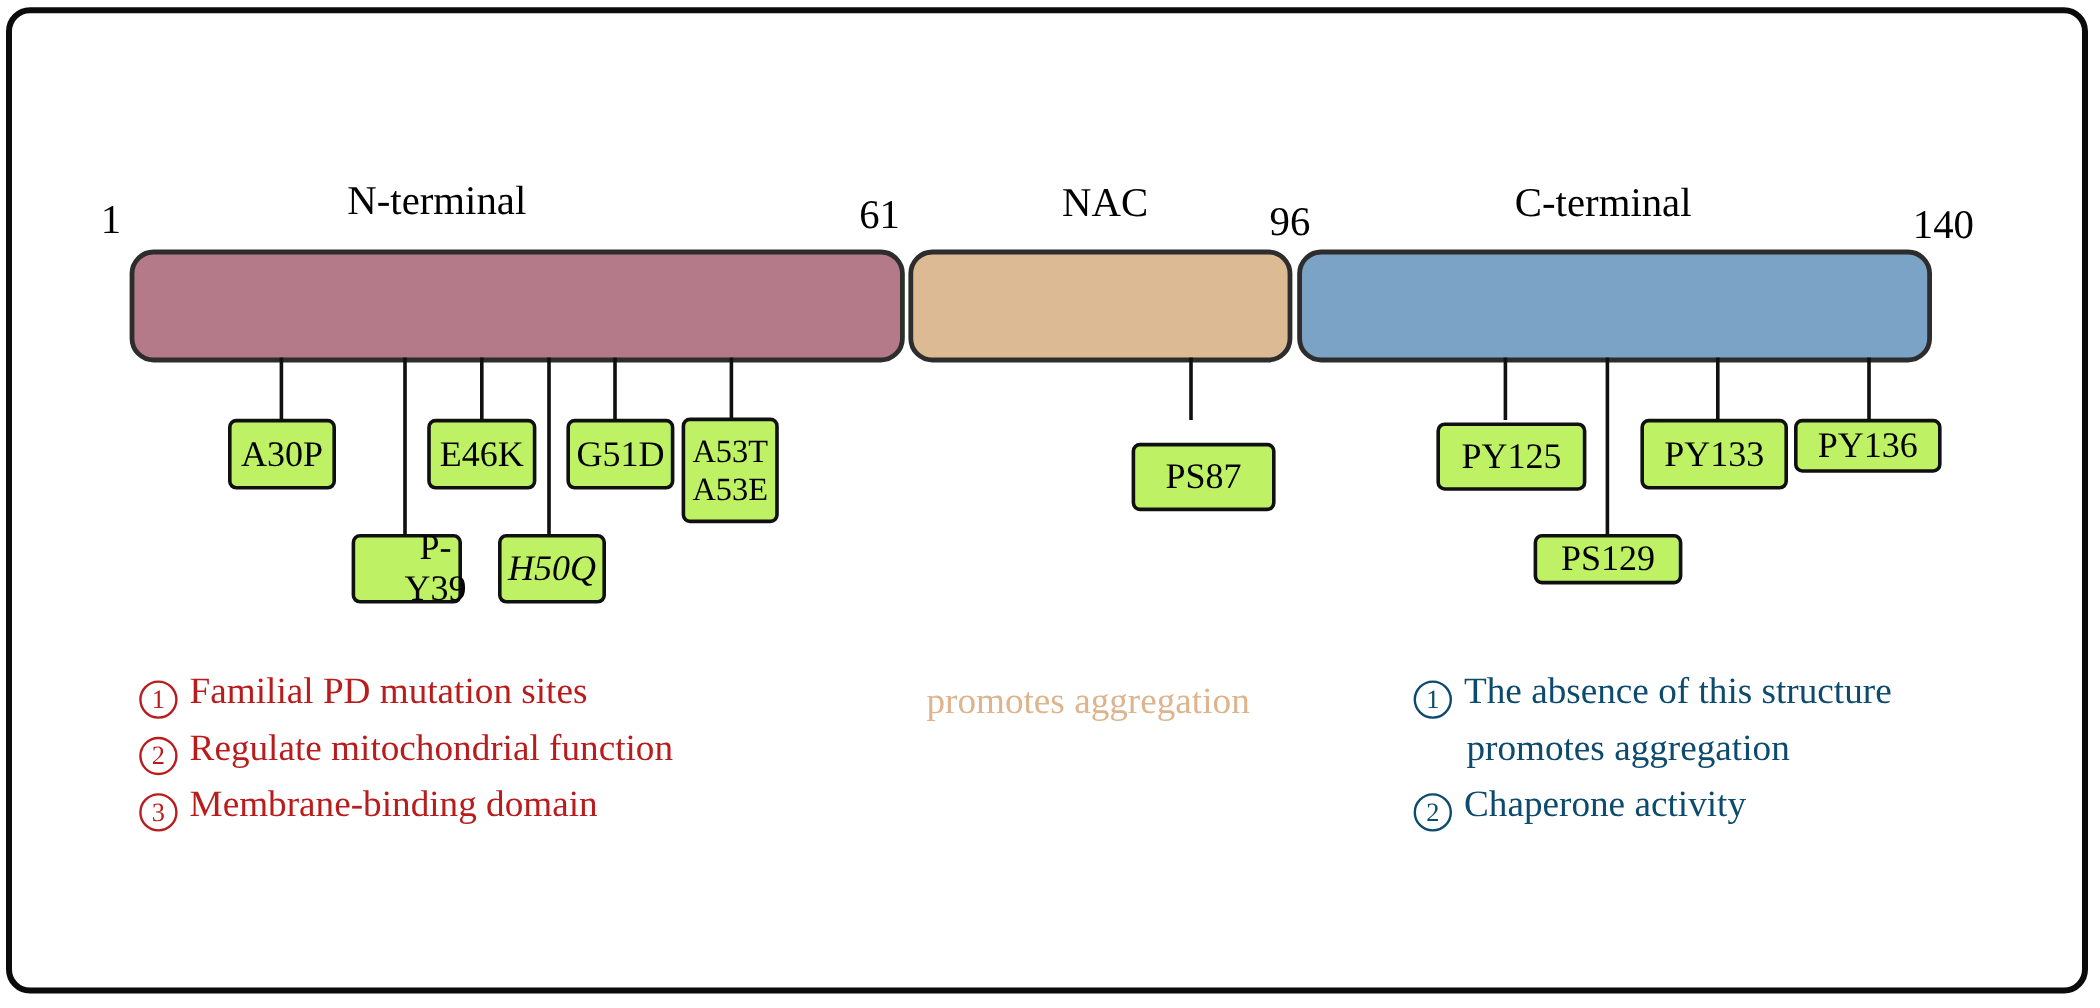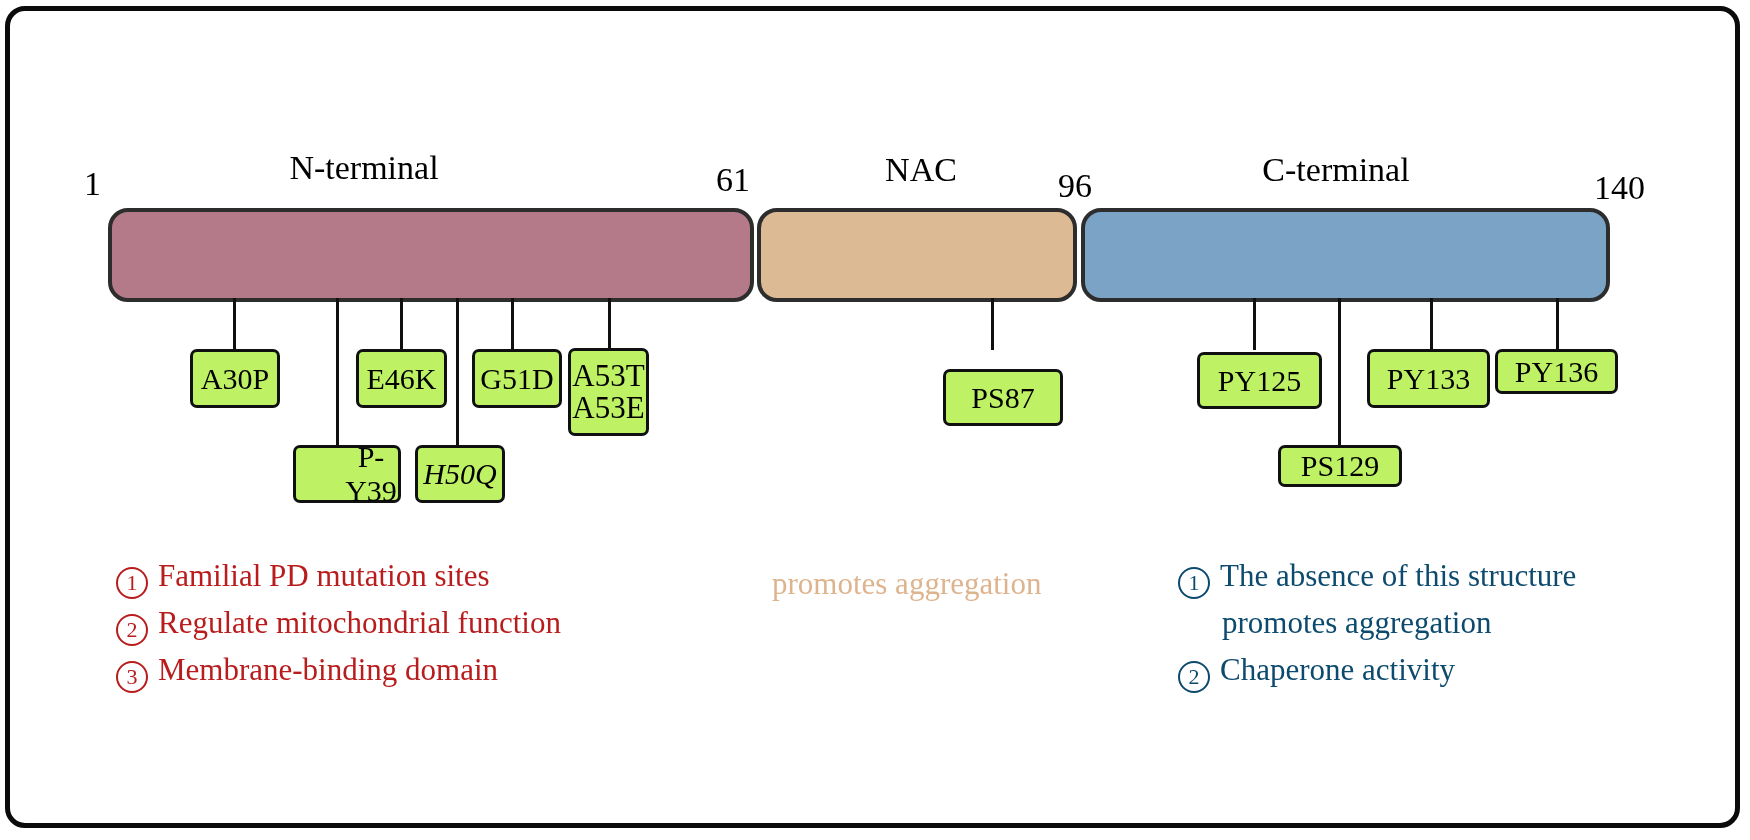--- a/index.html
+++ b/index.html
@@ -22,21 +22,21 @@
     position:absolute;font-size:34px;line-height:36px;color:#000;
   }
   .conn{
     position:absolute;width:3px;background:#101010;
   }
   .site-box{
     position:absolute;background:#bef264;border:3px solid #101010;border-radius:7px;
     box-sizing:border-box;display:flex;align-items:center;justify-content:center;
     font-size:30px;color:#000;text-align:center;
   }
-  .site-box.two-line{flex-direction:column;font-size:31px;line-height:32px;}
+  .site-box.two-line{flex-direction:column;font-size:27px;line-height:32px;}
   .ann{
     position:absolute;font-size:31px;line-height:47px;white-space:nowrap;
   }
   .ann-line{display:block;}
   .circ{
     display:inline-flex;align-items:center;justify-content:center;
     width:32px;height:32px;border:2px solid currentColor;border-radius:50%;
     font-size:22px;line-height:1;margin-right:10px;vertical-align:-4px;box-sizing:border-box;
   }
   .indent{margin-left:44px;}
@@ -78,21 +78,21 @@
   <div class="site-box" style="left:472px;top:349px;width:90px;height:59px;">G51D</div>
   <div class="site-box two-line" style="left:568px;top:348px;width:81px;height:88px;">
     <span>A53T</span>
     <span>A53E</span>
   </div>
   <div class="site-box" style="left:943px;top:349px;width:120px;height:57px;margin-top:20px;">PS87</div>
   <div class="site-box" style="left:1197px;top:352px;width:125px;height:57px;">PY125</div>
   <div class="site-box" style="left:1367px;top:349px;width:123px;height:59px;text-align:center;">PY133</div>
   <div class="site-box" style="left:1495px;top:349px;width:123px;height:45px;">PY136</div>
 
-  <div class="site-box" style="left:293px;top:445px;width:108px;height:58px;padding-left:48px;">P-Y39</div>
+  <div class="site-box" style="left:293px;top:445px;width:92px;height:58px;padding-left:48px;">P-Y39</div>
   <div class="site-box" style="left:415px;top:445px;width:90px;height:58px;font-style:italic;">H50Q</div>
   <div class="site-box" style="left:1278px;top:445px;width:124px;height:42px;">PS129</div>
 
   <div class="ann" style="left: 116px; top: 552px; color: #b91c1c;">
     <span class="ann-line">
       <span class="circ">1</span><span>Familial PD mutation sites</span>
     </span>
     <span class="ann-line">
       <span class="circ">2</span><span>Regulate mitochondrial function</span>
     </span>

